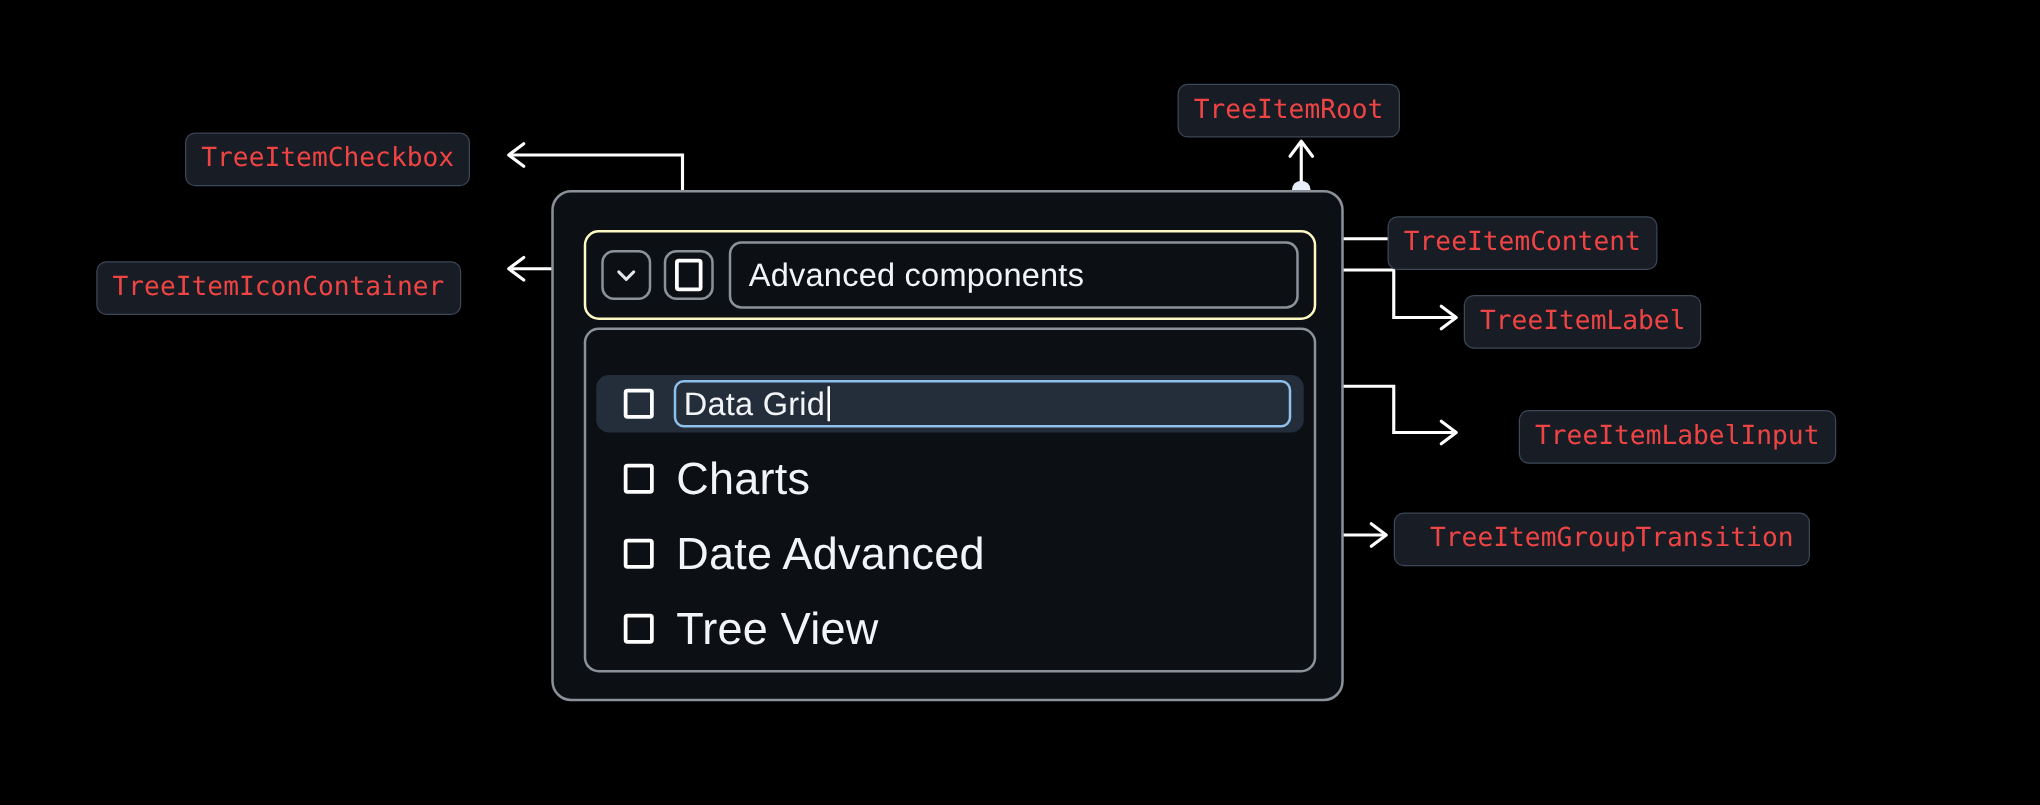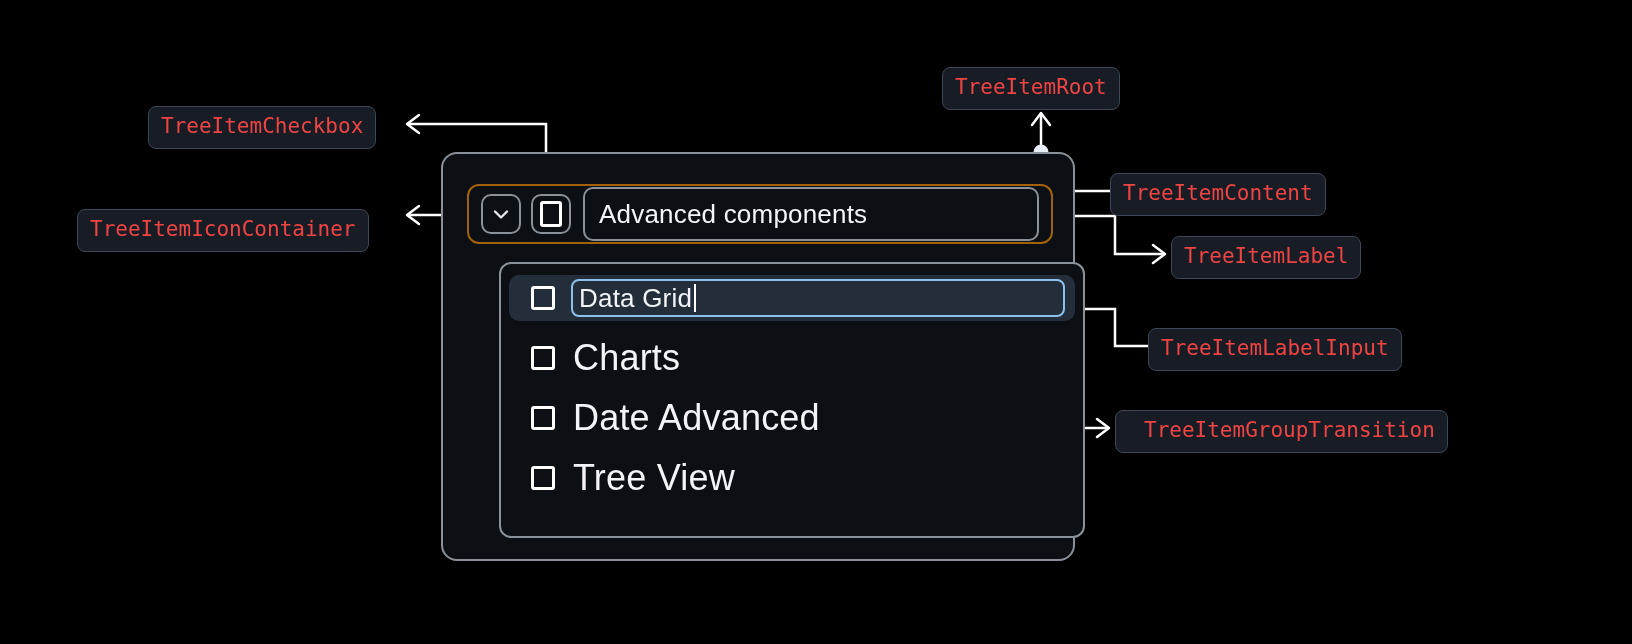--- a/index.html
+++ b/index.html
@@ -59,24 +59,24 @@
     background: #0c0f14;
     border: 2px solid #8b9199;
     border-radius: 16px;
   }
 
   #tree-content {
     position: absolute;
     left: 24px;
     top: 30px;
     width: 586px;
-    height: 60px;
+    height: 72px;
     box-sizing: border-box;
     background: #0c0f14;
-    border: 2px solid #a16207;
+    border: 2px solid #fef9c3;
     border-radius: 12px;
     display: flex;
     align-items: center;
     padding: 0 12px;
   }
 
   .icon-box {
     box-sizing: border-box;
     width: 40px;
     height: 40px;
@@ -130,22 +130,21 @@
   #tree-group {
     position: absolute;
     left: 24px;
     top: 108px;
     width: 586px;
     height: 276px;
     box-sizing: border-box;
     background: #0c0f14;
     border: 2px solid #8b9199;
     border-radius: 12px;
-    padding-top: 11px;
-    margin-left: 32px;
+    padding-top: 36px;
   }
 
   .tree-row {
     position: relative;
     box-sizing: border-box;
     height: 46px;
     margin: 0 8px;
     display: flex;
     align-items: center;
     padding-left: 22px;
@@ -247,21 +246,21 @@
   <div class="chip" style="left:148px; top:106px;">TreeItemCheckbox</div>
 
   <div class="chip" style="left:77px; top:197px;margin-top:12px;">TreeItemIconContainer</div>
 
   <div class="chip" style="left:942px; top:67px;">TreeItemRoot</div>
 
   <div class="chip" style="left:1110px; top:173px;">TreeItemContent</div>
 
   <div class="chip" style="left:1171px; top:236px;">TreeItemLabel</div>
 
-  <div class="chip" style="left:1148px; top:328px;">TreeItemLabelInput</div>
+  <div class="chip" style="left:1215px; top:328px;">TreeItemLabelInput</div>
 
   <div class="chip" style="left:1115px; top:410px;padding-left:28px;">TreeItemGroupTransition</div>
 
   <div id="tree-root">
 
     <div id="tree-content">
 
       <div class="icon-box">
         <svg class="chevron-svg" width="24" height="24" viewBox="0 0 24 24" fill="none" stroke="#e3e6ea" stroke-width="2.4" stroke-linecap="round" stroke-linejoin="round">
           <path d="M6 9.5 L12 15.5 L18 9.5"></path>

